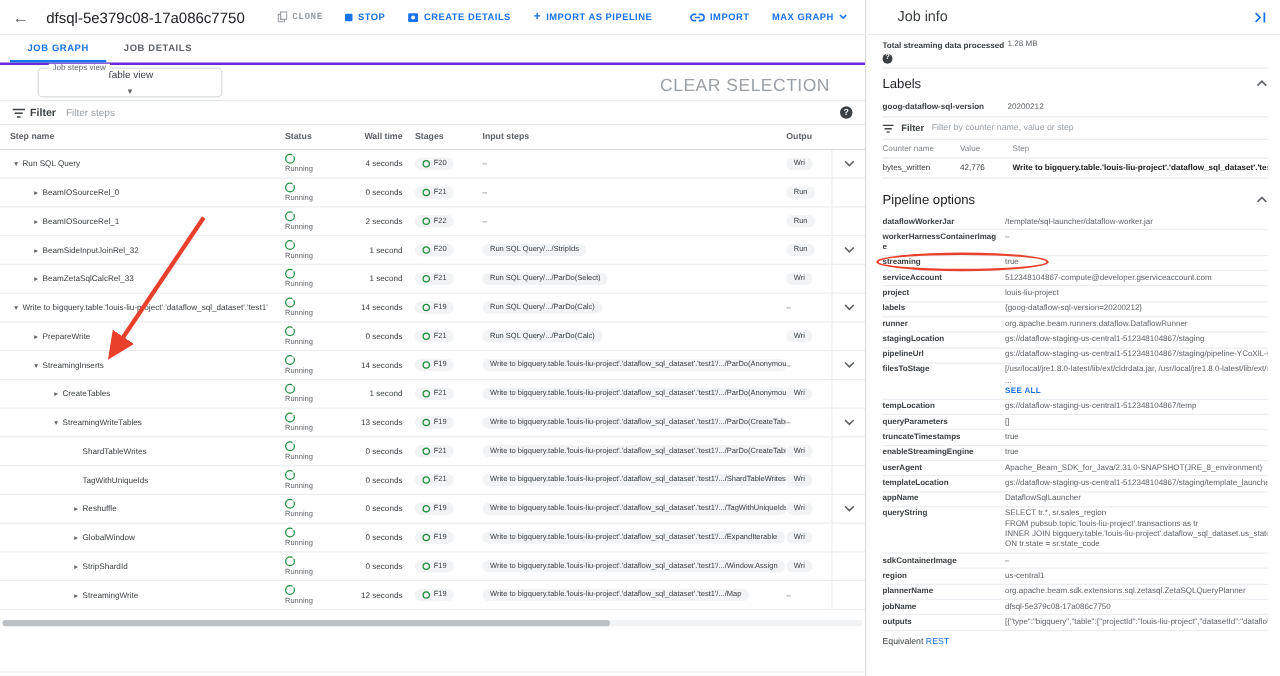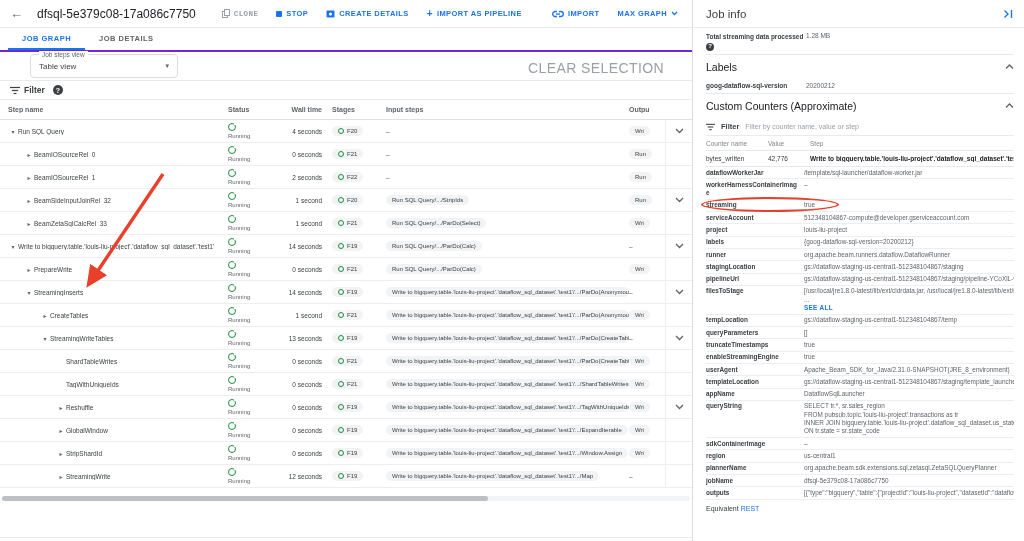--- a/index.html
+++ b/index.html
@@ -17,21 +17,21 @@
   .tbtn.disabled{color:#9aa0a6;font-family:Liberation Mono, monospace;}
   .spacer{flex:1;}
   .sq-icon{width:6px;height:6px;background:#1a73e8;border-radius:1px;display:inline-block;}
   .plus{font-size:10px;font-weight:bold;line-height:6px;}
 
   .tabs{height:24px;display:flex;align-items:stretch;border-bottom:2px solid #6d28d9;padding-left:8px;}
   .tab{display:flex;align-items:center;padding:0 14px;font-size:7.5px;font-weight:bold;letter-spacing:.5px;color:#5f6368;cursor:pointer;border-bottom:2px solid transparent;}
   .tab.active{color:#1a73e8;border-bottom-color:#1a73e8;}
 
   .controls{height:28px;position:relative;}
-  .select-box{position:absolute;left:30px;top:2px;width:148px;height:24px;border:1px solid #dadce0;border-radius:4px;display:flex;align-items:center;padding:0 8px;cursor:pointer;background:#fff;}
+  .select-box{position:absolute;left:30px;top:2px;width:148px;height:24px;border:1px solid #dadce0;border-radius:4px;display:flex;align-items:center;padding:0 8px;cursor:pointer;background:#fff;flex-direction:column;}
   .select-label{position:absolute;left:8px;top:-4px;background:#fff;padding:0 3px;font-size:6.5px;color:#5f6368;}
   .select-value{flex:1;font-size:8px;color:#3c4043;}
   .dd-arrow{font-size:7px;color:#5f6368;}
   .clear-sel{position:absolute;right:28px;top:8px;font-size:14px;font-weight:normal;letter-spacing:.4px;color:#9aa0a6;cursor:pointer;}
 
   .filterbar{height:20px;display:flex;align-items:center;border-top:1px solid #e8eaed;border-bottom:1px solid #e8eaed;padding:0 10px;}
   .f-label{font-size:8.5px;font-weight:bold;color:#3c4043;margin:0 8px 0 4px;}
   .f-ph{font-size:8px;color:#9aa0a6;flex:1;}
   .qmark{width:10px;height:10px;border-radius:50%;background:#3c4043;color:#fff;font-size:7px;font-weight:bold;display:inline-flex;align-items:center;justify-content:center;}
   .qmark.small{width:8px;height:8px;font-size:6px;}
@@ -57,21 +57,21 @@
   .minispin::after{content:'';position:absolute;right:-2px;top:-2px;width:2px;height:2px;background:#fff;}
   .dash{color:#5f6368;}
   .chev-svg{display:block;}
 
   .hscroll{position:absolute;left:2px;top:496px;width:688px;height:5px;background:#f1f3f4;border-radius:3px;}
   .hthumb{width:486px;height:5px;background:#bdc1c6;border-radius:3px;}
   .bottom-line{position:absolute;left:0;top:537px;width:693px;border-top:1px solid #e8eaed;}
 
   
   .right{position:absolute;left:694px;top:0;width:330px;height:541px;background:#fff;overflow:hidden;}
-  .jp-head{height:28px;display:flex;align-items:center;justify-content:space-between;padding:0 10px 0 12px;border-bottom:1px solid #e8eaed;}
+  .jp-head{height:28px;display:flex;align-items:center;justify-content:space-between;padding:0 10px 0 24px;border-bottom:1px solid #e8eaed;}
   .jp-title{font-size:11.5px;color:#3c4043;}
   .rp-body{padding:0 10px 0 12px;}
   .metric{display:flex;padding:4px 0 3px;border-bottom:1px solid #e8eaed;}
   .metric-label{width:100px;font-size:6.5px;font-weight:bold;color:#3c4043;line-height:9px;}
   .metric-value{flex:1;font-size:6.5px;color:#5f6368;}
   .sect-head{height:24px;display:flex;align-items:center;justify-content:space-between;cursor:pointer;}
   .sect-title{font-size:10.5px;color:#202124;}
   .kvrow{display:flex;padding:3px 0;border-bottom:1px solid #e8eaed;}
   .kvrow .k{width:100px;font-size:6.5px;font-weight:bold;color:#3c4043;line-height:8.5px;word-break:break-word;padding-right:6px;}
   .kvrow .v{flex:1;font-size:6.5px;color:#5f6368;line-height:8.5px;}
@@ -163,20 +163,21 @@
 
     <div class="filterbar">
       <svg width="10" height="9" viewBox="0 0 10 9">
           <g stroke="#3c4043" stroke-width="1.2">
             <line x1="0" y1="1.5" x2="10" y2="1.5"></line>
             <line x1="1.8" y1="4.5" x2="8.2" y2="4.5"></line>
             <line x1="3.6" y1="7.5" x2="6.4" y2="7.5"></line>
           </g>
         </svg>
       <span class="f-label">Filter</span>
+      <span class="f-ph">Filter steps</span>
       <span class="qmark">?</span>
     </div>
 
     <div class="thead">
       <span class="c-name">Step name</span>
       <span class="c-status" style="align-items:flex-start">Status</span>
       <span class="c-wall">Wall time</span>
       <span class="c-gap"></span>
       <span class="c-stages">Stages</span>
       <span class="c-input">Input steps</span>
@@ -542,26 +543,20 @@
         <span class="sect-title">Labels</span>
         <svg width="9" height="6" viewBox="0 0 9 6">
             <polyline points="1,4.5 4.5,1 8,4.5" fill="none" stroke="#5f6368" stroke-width="1.3"></polyline>
           </svg>
       </div>
       <div class="kvrow">
         <span class="k">goog-dataflow-sql-version</span>
         <span class="v">20200212</span>
       </div>
 
-      <div class="sect-head">
-        <span class="sect-title">Custom Counters (Approximate)</span>
-        <svg width="9" height="6" viewBox="0 0 9 6">
-            <polyline points="1,4.5 4.5,1 8,4.5" fill="none" stroke="#5f6368" stroke-width="1.3"></polyline>
-          </svg>
-      </div>
       <div class="cfilter">
         <svg width="9" height="8" viewBox="0 0 10 9">
             <g stroke="#3c4043" stroke-width="1.2">
               <line x1="0" y1="1.5" x2="10" y2="1.5"></line>
               <line x1="1.8" y1="4.5" x2="8.2" y2="4.5"></line>
               <line x1="3.6" y1="7.5" x2="6.4" y2="7.5"></line>
             </g>
           </svg>
         <span class="cf-label">Filter</span>
         <span class="cf-ph">Filter by counter name, value or step</span>
@@ -572,20 +567,26 @@
         <span class="ct-c3" style="font-weight:normal;color:#80868b">Step</span>
       </div>
       <div id="counter-rows">
           <div class="ct-row">
             <span class="ct-c1">bytes_written</span>
             <span class="ct-c2">42,776</span>
             <span class="ct-c3">Write to bigquery.table.'louis-liu-project'.'dataflow_sql_dataset'.'test1'/.../ParM</span>
           </div>
         </div>
 
+      <div class="sect-head" style="margin-top:5px">
+        <span class="sect-title">Pipeline options</span>
+        <svg width="9" height="6" viewBox="0 0 9 6">
+            <polyline points="1,4.5 4.5,1 8,4.5" fill="none" stroke="#5f6368" stroke-width="1.3"></polyline>
+          </svg>
+      </div>
       <div class="po-rows" id="pipeline-rows">
           <div class="po-row">
             <span class="pk">dataflowWorkerJar</span>
             <span class="po-v">
               <div class="line">/template/sql-launcher/dataflow-worker.jar</div>
             </span>
           </div>
           <div class="po-row">
             <span class="pk">workerHarnessContainerImage</span>
             <span class="po-v">

